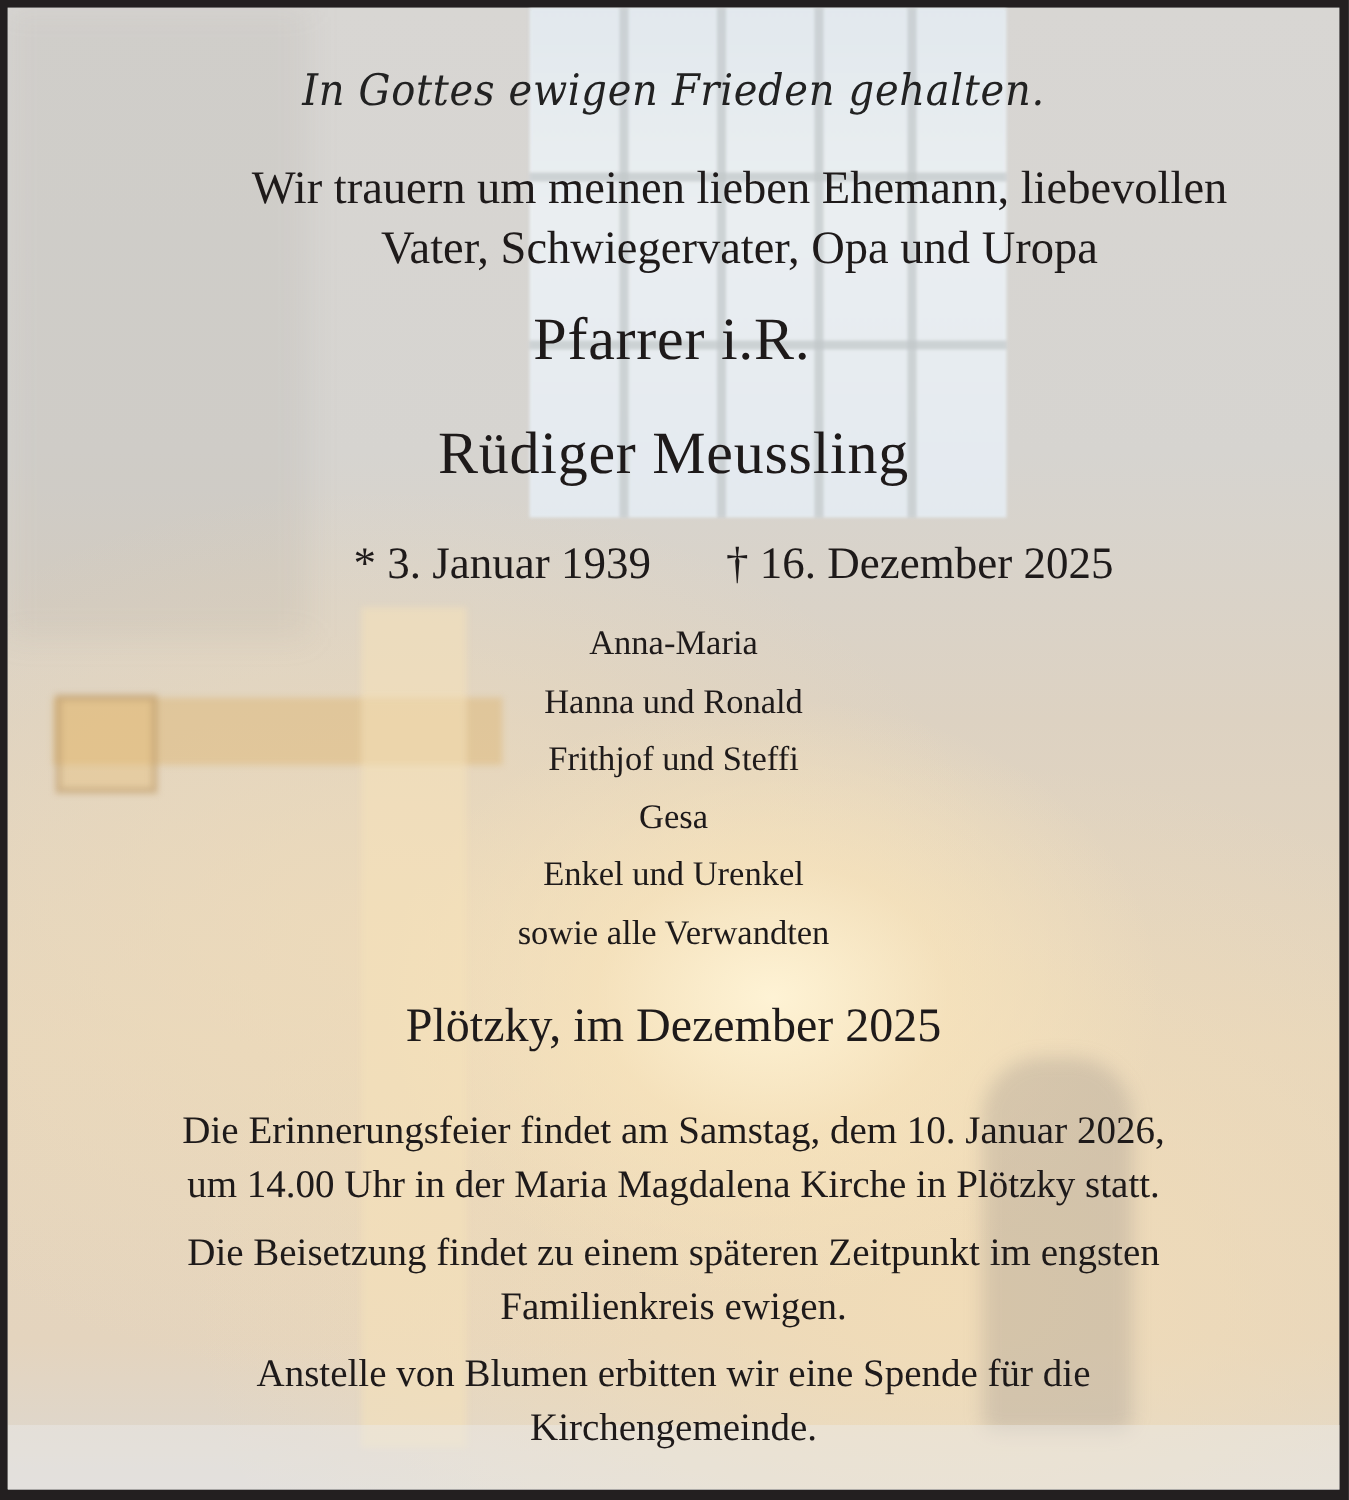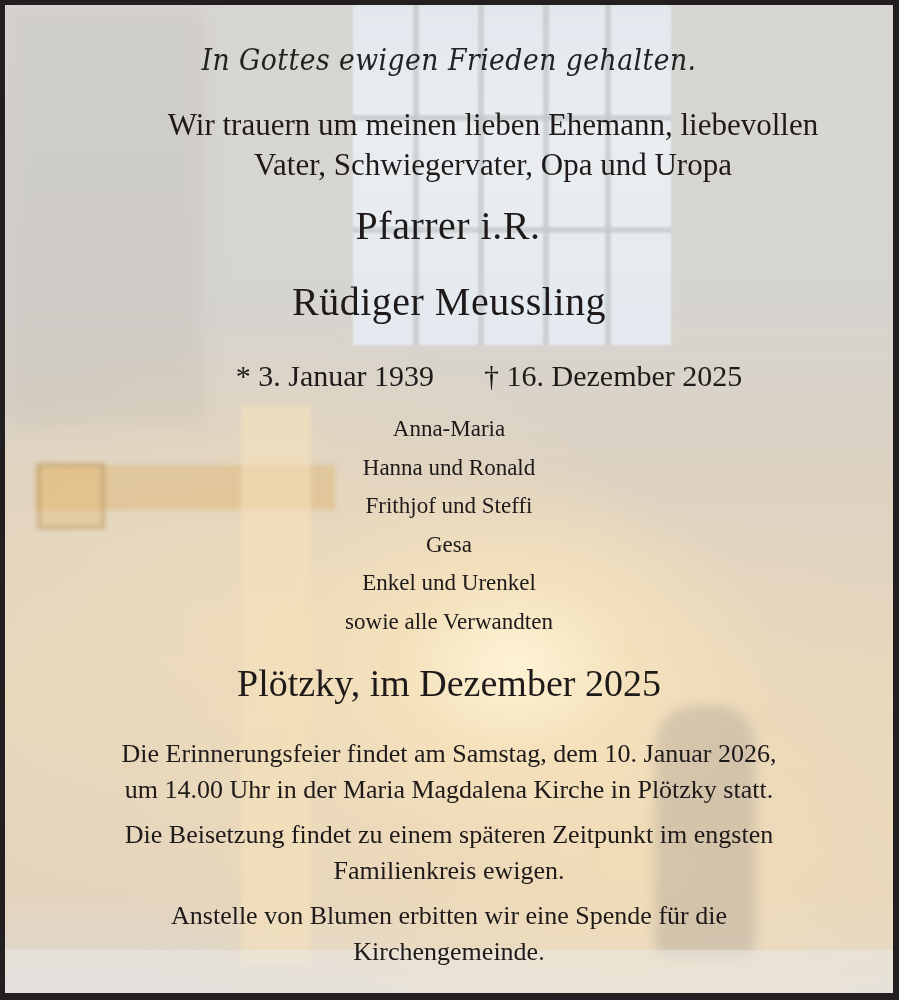--- a/index.html
+++ b/index.html
@@ -146,21 +146,21 @@
     }
     .dates span { display: inline-block; }
     .dates .gap { width: 50px; }
     .mourners {
       font-size: 23px;
       line-height: 38.5px;
       font-weight: normal;
     }
     .places {
       top: 659px;
-      font-size: 38px;
+      font-size: 32px;
       line-height: 38px;
     }
     .para {
       font-size: 26px;
       line-height: 36px;
     }
     .p1a { top: 731px; }
     .p1b { top: 767px; }
     .p2a { top: 812px; }
     .p2b { top: 848px; }

